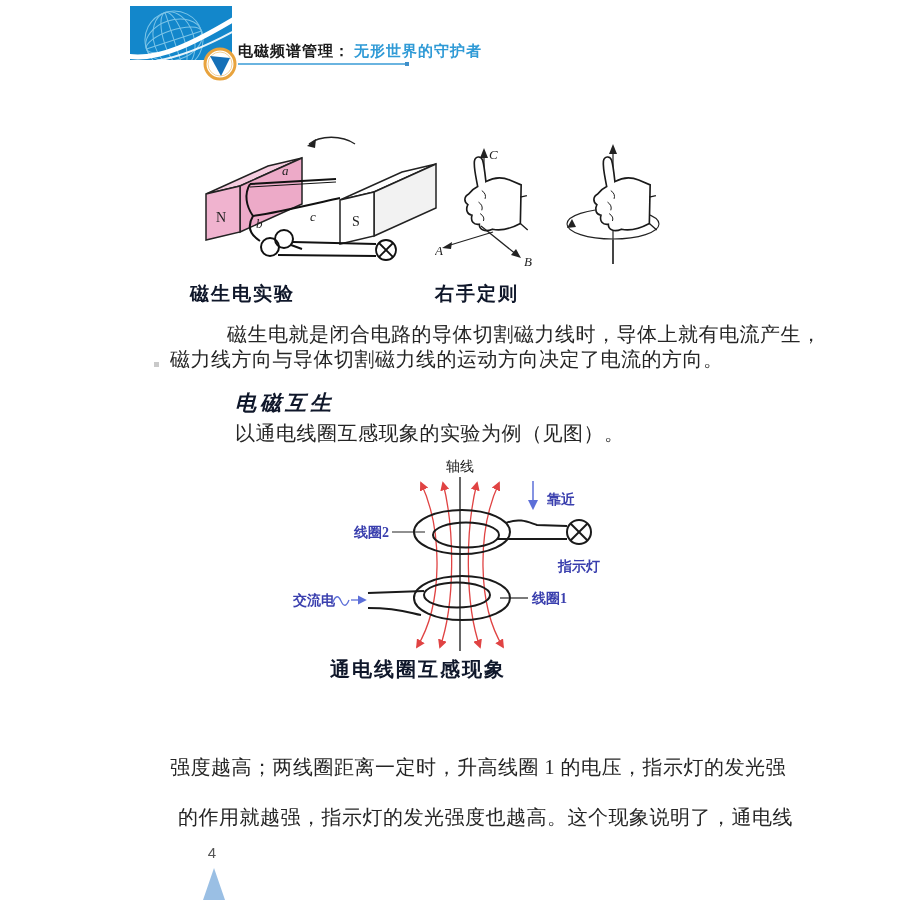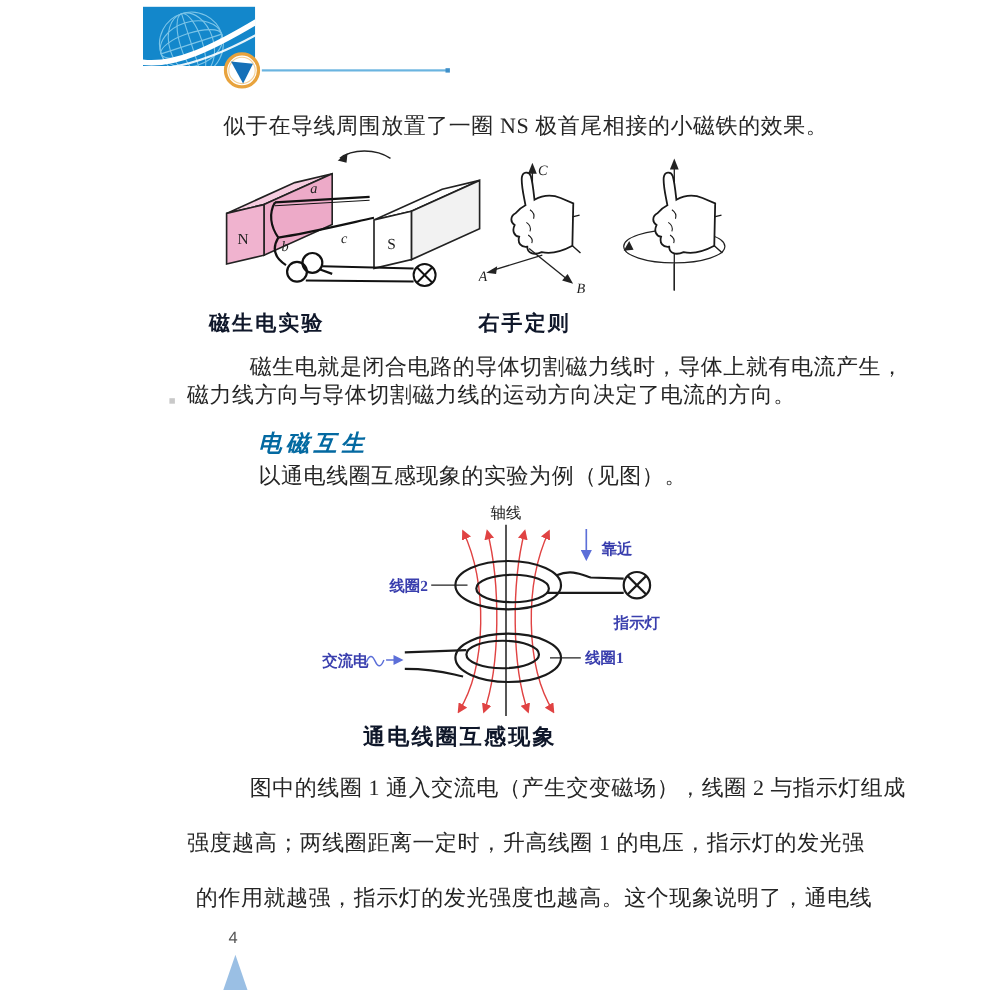--- a/index.html
+++ b/index.html
@@ -16,21 +16,21 @@
   .hdr-rule{position:absolute;left:238px;top:63px;width:168px;height:2px;background:#6ab4e0;}
   .hdr-rule-dot{position:absolute;left:405px;top:62px;width:4px;height:4px;background:#3f8fc9;}
   .hdr-logo{position:absolute;left:203px;top:47px;width:34px;height:34px;}
 
   
   .line{position:absolute;font-size:20px;line-height:25px;white-space:nowrap;
         color:#252525;letter-spacing:0.5px;}
   .indent{padding-left:57px;}
 
   .sec-head{position:absolute;left:235px;top:389px;font-size:21px;font-weight:bold;
-            font-style:italic;color:#0369a1;letter-spacing:4px;}
+            font-style:italic;color:#0f172a;letter-spacing:4px;}
 
   .fig-cap{position:absolute;font-size:19px;font-weight:bold;color:#0f172a;
            text-align:left;letter-spacing:2px;}
 
   .figsvg{position:absolute;}
 
   
   .pagenum{position:absolute;left:198px;top:844px;width:28px;text-align:center;
            font-family:"Liberation Sans", sans-serif;font-size:15px;color:#555;}
   .sail{position:absolute;left:203px;top:868px;width:0;height:0;
@@ -57,24 +57,26 @@
     <path d="M-4,50 C28,56 66,36 106,12" stroke="#ffffff" stroke-width="5" fill="none"></path>
     <path d="M-4,56 C30,60 70,44 106,24" stroke="#ffffff" stroke-width="2" fill="none" opacity="0.9"></path>
   </svg>
 
   <svg class="hdr-logo" viewBox="0 0 34 34">
     <circle cx="17" cy="17" r="15" fill="#ffffff" stroke="#e8a33d" stroke-width="3"></circle>
     <circle cx="17" cy="17" r="12" fill="none" stroke="#f3cf96" stroke-width="1"></circle>
     <polygon points="7,9 27,11 18,29" fill="#1570b8"></polygon>
   </svg>
 
+  <div class="hdr-title">
+    <span class="t1">电磁频谱管理：</span><span class="t2">无形世界的守护者</span>
+  </div>
   <div class="hdr-rule"></div>
   <div class="hdr-rule-dot"></div>
 
-  <div class="line" style="left:203px;top:103px;">似于在导线周围放置了一圈 NS 极首尾相接的小磁铁的效果。</div>
 
   <svg class="figsvg" style="left:190px;top:136px;" width="250" height="145" viewBox="0 0 250 145">
 
     <path d="M165,8 C152,-1 130,-1 119,8" stroke="#222" stroke-width="1.3" fill="none"></path>
     <polygon points="117,10 126,3 125,12" fill="#222"></polygon>
 
     <g stroke="#222" stroke-width="1.5">
       <polygon points="16,58 50,50 112,22 78,30" fill="#f6cde0"></polygon>
       <polygon points="50,50 112,22 112,68 50,96" fill="#edaac8"></polygon>
       <polygon points="16,58 50,50 50,96 16,104" fill="#f0b3cf"></polygon>
@@ -213,21 +215,20 @@
       <path d="M83,153 C115,153 125,158 136,160"></path>
     </g>
     <text x="8" y="150" font-size="14" font-weight="bold" fill="#3a3fae">交流电</text>
     <path d="M48,147 q4,-10 8,-1 q4,9 8,-1" stroke="#5c6fd8" stroke-width="1.3" fill="none"></path>
     <line x1="66" y1="145" x2="80" y2="145" stroke="#5c6fd8" stroke-width="1.3" marker-end="url(#ba)"></line>
     <line x1="215" y1="143" x2="243" y2="143" stroke="#222" stroke-width="1.2"></line>
     <text x="247" y="148" font-size="14" font-weight="bold" fill="#3a3fae">线圈1</text>
   </svg>
   <div class="fig-cap" style="left:330px;top:656px;width:240px;font-size:20px;">通电线圈互感现象</div>
 
-  <div class="line indent" style="left:170px;top:705px;">图中的线圈 1 通入交流电（产生交变磁场），线圈 2 与指示灯组成</div>
   <div class="line" style="left:170px;top:755px;">强度越高；两线圈距离一定时，升高线圈 1 的电压，指示灯的发光强</div>
   <div class="line" style="left:178px;top:805px;">的作用就越强，指示灯的发光强度也越高。这个现象说明了，通电线</div>
 
   <div class="pagenum">4</div>
   <div class="sail"></div>
   <div class="speck"></div>
 
 </div>
 
 </body></html>

